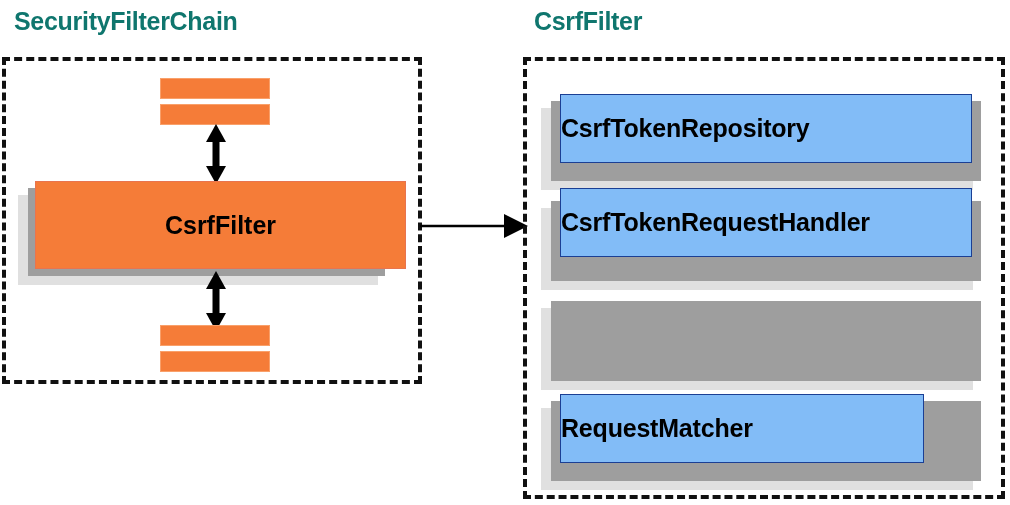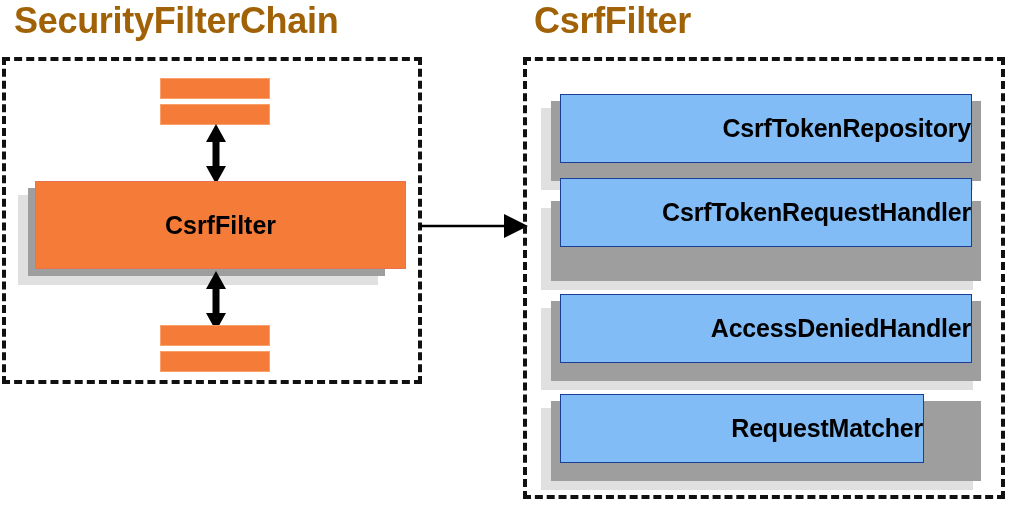--- a/index.html
+++ b/index.html
@@ -17,23 +17,23 @@
     height: 505px;
     background: #ffffff;
     overflow: hidden;
   }
 
   
   .panel-title {
     position: absolute;
     font-family: "Liberation Sans", sans-serif;
     font-weight: bold;
-    font-size: 36px;
+    font-size: 25px;
     line-height: 32px;
-    color: #a16207;
+    color: #0f766e;
     white-space: nowrap;
     letter-spacing: -0.3px;
   }
   #title-left  { left: 14px;  top: 5px; }
   #title-right { left: 534px; top: 5px; }
 
   
   .dashed-box {
     position: absolute;
     box-sizing: border-box;
@@ -77,21 +77,21 @@
   }
 
   
   .blue-box {
     position: absolute;
     box-sizing: border-box;
     background: #82bcf7;
     border: 1.5px solid #1b3f94;
     display: flex;
     align-items: center;
-    justify-content: flex-end;
+    justify-content: flex-start;
   }
   .blue-box .box-label {
     font-family: "Liberation Sans", sans-serif;
     font-weight: bold;
     font-size: 25px;
     color: #000000;
     white-space: nowrap;
     letter-spacing: -0.2px;
   }
 
@@ -147,29 +147,26 @@
   <div class="dashed-box" id="csrf-box"></div>
 
   <div class="shadow-light" style="left:541px; top:108px; width:432px; height:82px;"></div>
   <div class="shadow-dark" style="left:551px; top:101px; width:430px; height:80px;"></div>
   <div class="blue-box" style="left:560px; top:94px; width:412px; height:69px;">
     <span class="box-label">CsrfTokenRepository</span>
   </div>
 
   <div class="shadow-light" style="left:541px; top:208px; width:432px; height:82px;"></div>
   <div class="shadow-dark" style="left:551px; top:201px; width:430px; height:80px;"></div>
-  <div class="blue-box" style="left:560px; top:178px; width:412px; height:69px;padding-left:31px;">
+  <div class="blue-box" style="left:560px; top:188px; width:412px; height:69px;">
     <span class="box-label">CsrfTokenRequestHandler</span>
   </div>
 
   <div class="shadow-light" style="left:541px; top:308px; width:432px; height:82px;"></div>
   <div class="shadow-dark" style="left:551px; top:301px; width:430px; height:80px;"></div>
-  <div class="blue-box" style="left:560px; top:294px; width:412px; height:69px;">
-    <span class="box-label">AccessDeniedHandler</span>
-  </div>
 
   <div class="shadow-light" style="left:541px; top:408px; width:432px; height:82px;"></div>
   <div class="shadow-dark" style="left:551px; top:401px; width:430px; height:80px;"></div>
   <div class="blue-box" style="left:560px; top:394px; width:364px; height:69px;">
     <span class="box-label">RequestMatcher</span>
   </div>
 
 </div>
 
 </body></html>

